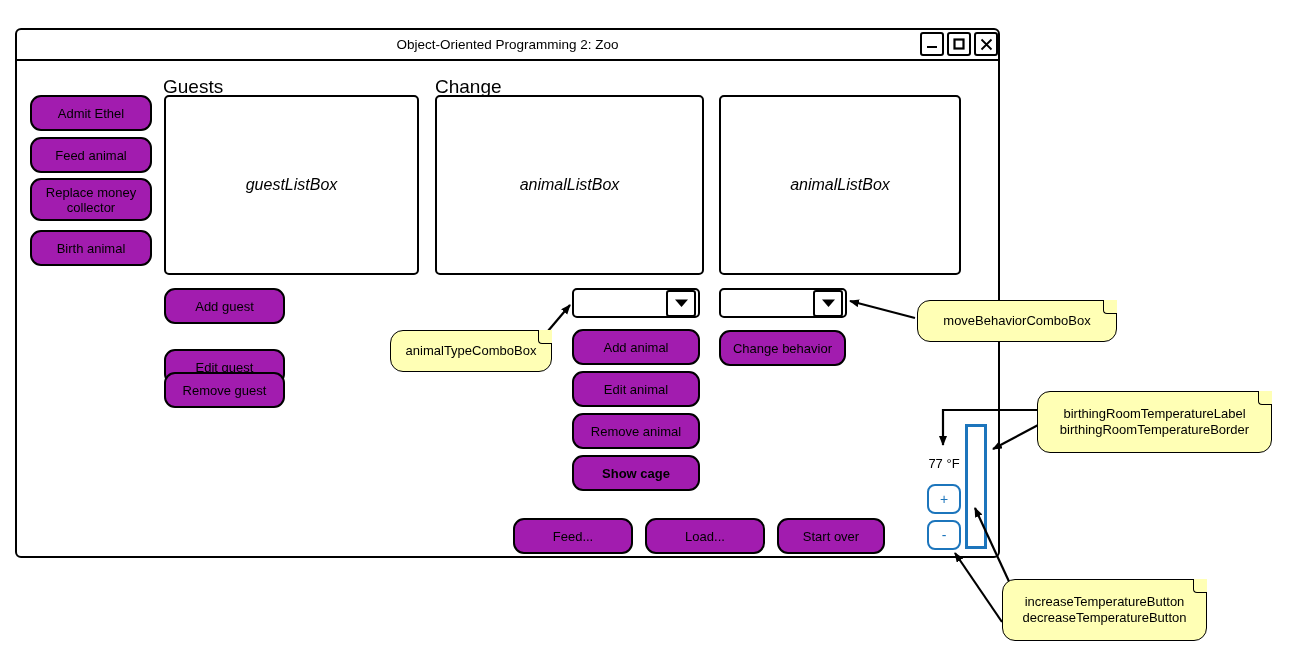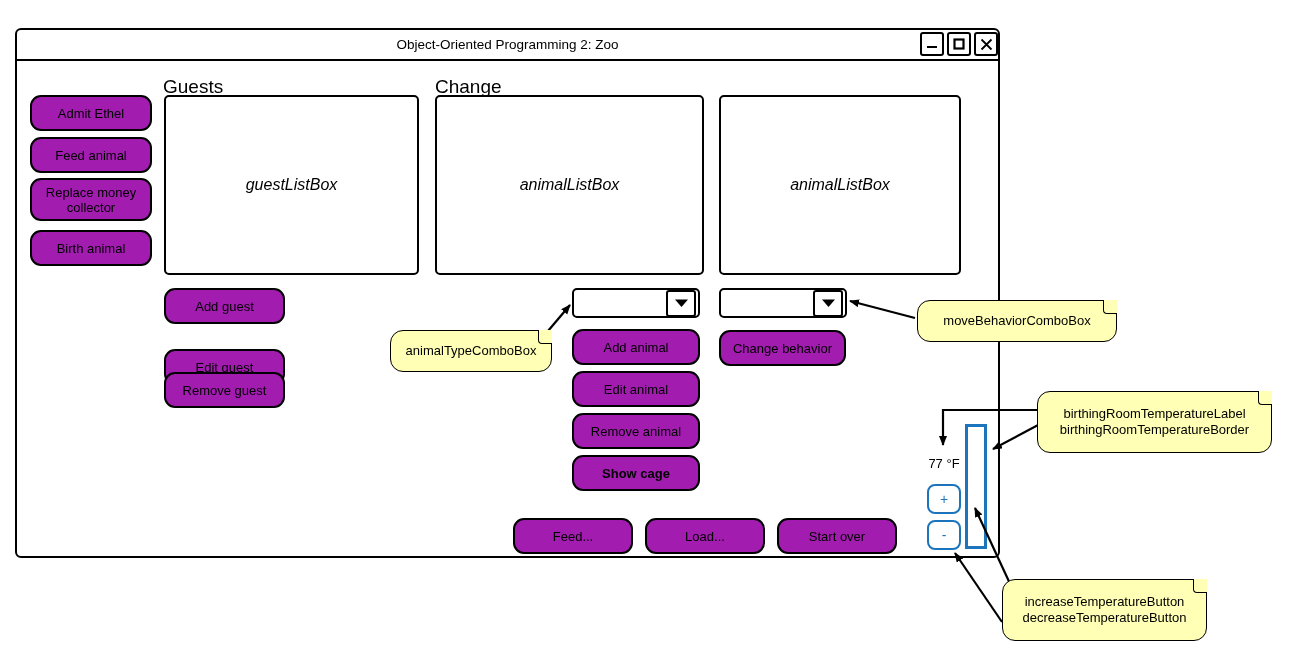--- a/index.html
+++ b/index.html
@@ -155,21 +155,21 @@
 <div class="abs pill" style="left:719px;top:330px;width:127px;height:30px;">
   <span>Change behavior</span>
 </div>
 
 <div class="abs pill" style="left:513px;top:518px;width:120px;height:30px;">
   <span>Feed...</span>
 </div>
 <div class="abs pill" style="left:645px;top:518px;width:120px;height:30px;">
   <span>Load...</span>
 </div>
-<div class="abs pill" style="left:777px;top:518px;width:120px;height:30px;">
+<div class="abs pill" style="left:777px;top:518px;width:108px;height:30px;">
   <span>Start over</span>
 </div>
 
 <div class="abs" id="temp-border"></div>
 <div class="abs" id="temp-label">77 °F</div>
 <div class="abs temp-btn" id="btn-inc">
   <span>+</span>
 </div>
 <div class="abs temp-btn" id="btn-dec">
   <span>-</span>

